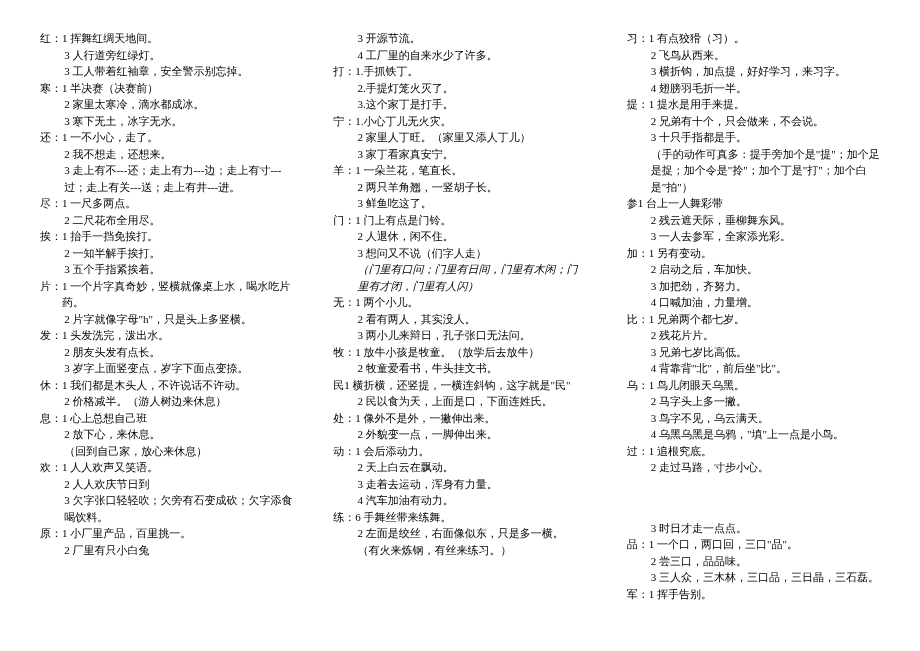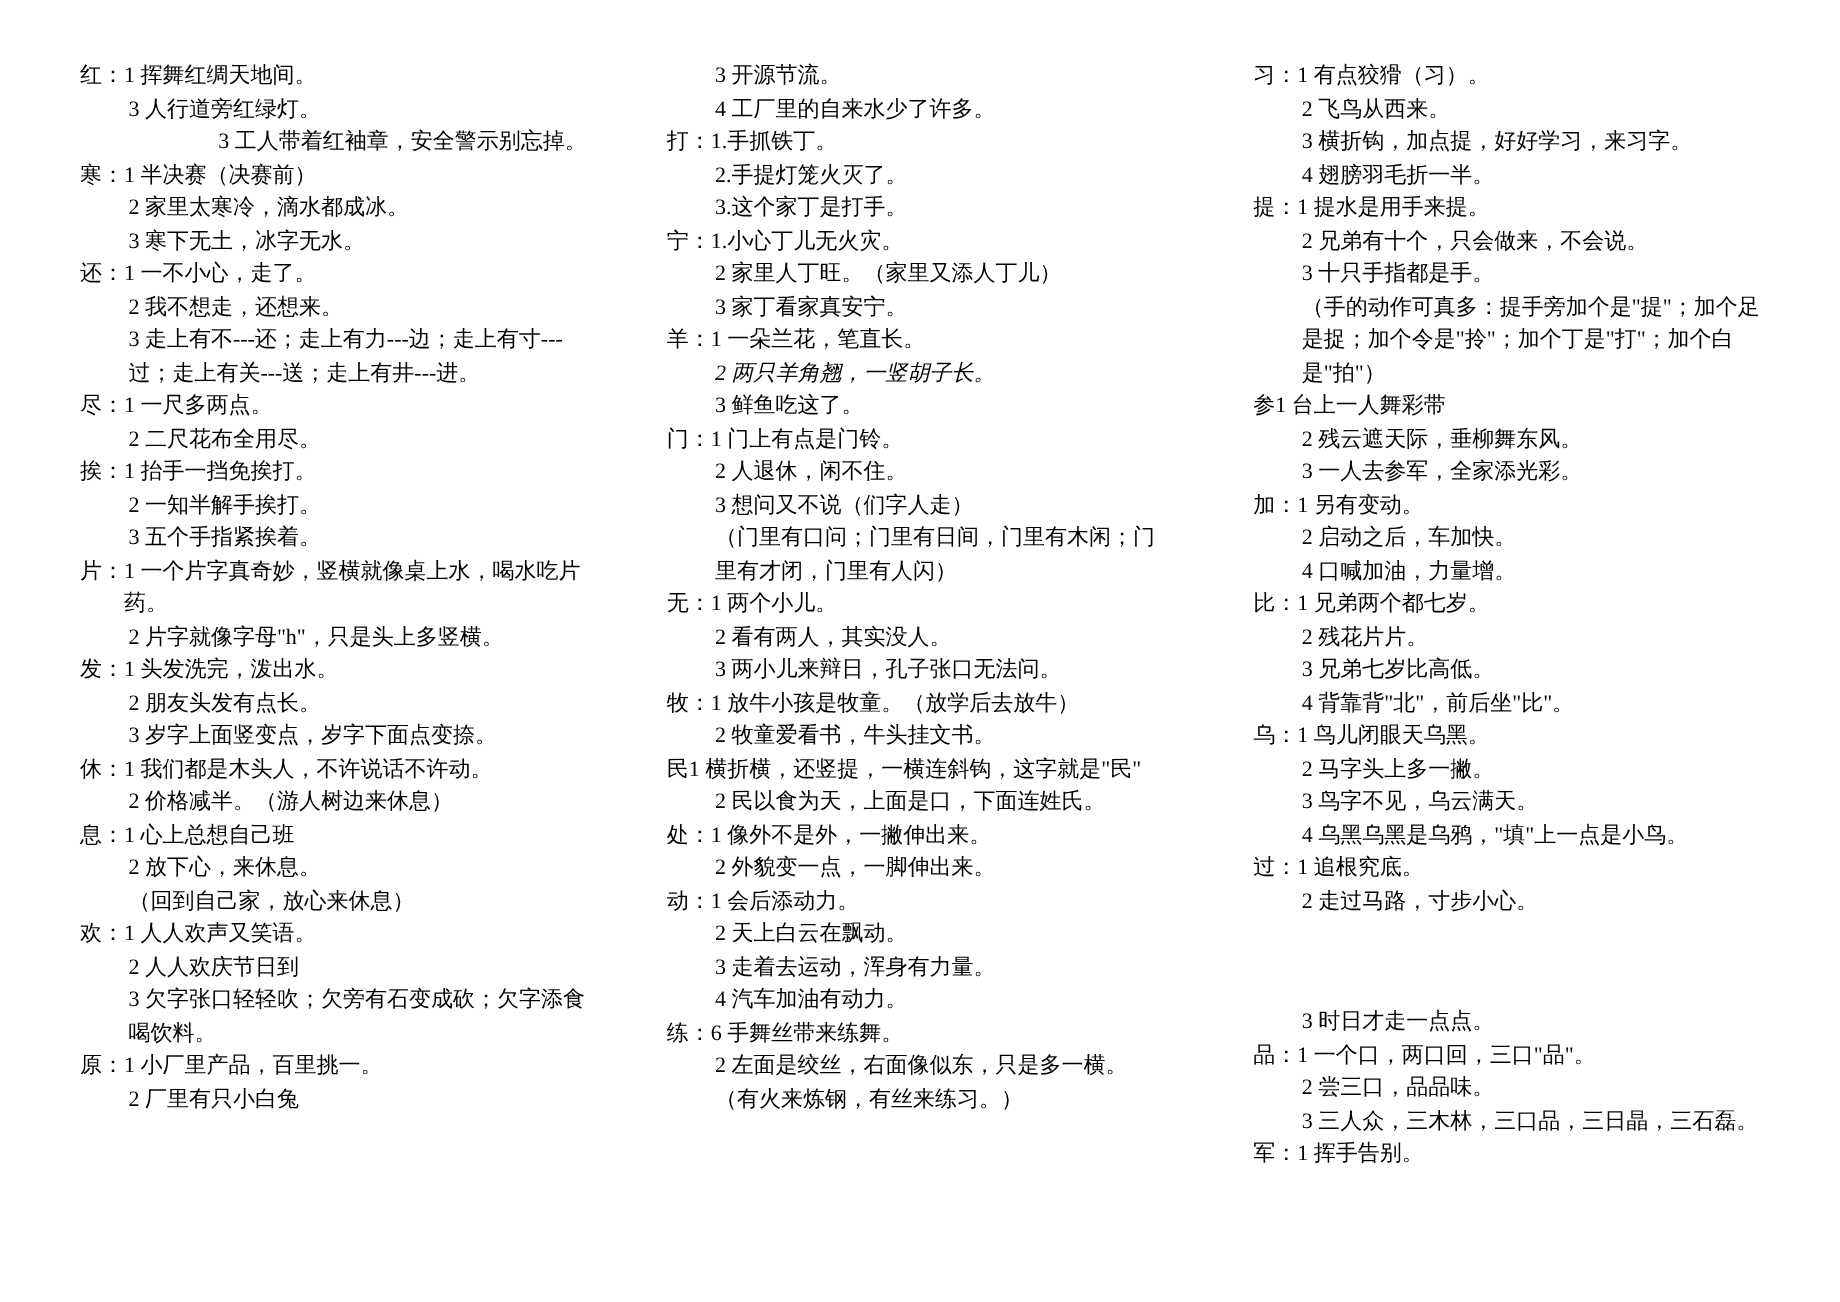--- a/index.html
+++ b/index.html
@@ -31,21 +31,21 @@
 <body>
 
 <div class="columns" id="root">
     <div class="col">
       <div class="entry">
         <div style="display: flex;">
           <span class="head">红：</span>
           <span>1 挥舞红绸天地间。</span>
         </div>
         <div style="padding-left: 2.2em;">3 人行道旁红绿灯。</div>
-        <div style="padding-left: 2.2em; text-align: right;">3 工人带着红袖章，安全警示别忘掉。</div>
+        <div style="padding-left: 2.2em;">3 工人带着红袖章，安全警示别忘掉。</div>
       </div>
       <div class="entry">
         <div style="display: flex;">
           <span class="head">寒：</span>
           <span>1 半决赛（决赛前）</span>
         </div>
         <div style="padding-left: 2.2em;">2 家里太寒冷，滴水都成冰。</div>
         <div style="padding-left: 2.2em;">3 寒下无土，冰字无水。</div>
       </div>
       <div class="entry">
@@ -136,31 +136,31 @@
           <span>1.小心丁儿无火灾。</span>
         </div>
         <div style="padding-left: 2.2em;">2 家里人丁旺。（家里又添人丁儿）</div>
         <div style="padding-left: 2.2em;">3 家丁看家真安宁。</div>
       </div>
       <div class="entry">
         <div style="display: flex;">
           <span class="head">羊：</span>
           <span>1 一朵兰花，笔直长。</span>
         </div>
-        <div style="padding-left: 2.2em; font-style: italic;">2 两只羊角翘，一竖胡子长。</div>
+        <div style="padding-left: 2.2em;">2 两只羊角翘，一竖胡子长。</div>
         <div style="padding-left: 2.2em;">3 鲜鱼吃这了。</div>
       </div>
       <div class="entry">
         <div style="display: flex;">
           <span class="head">门：</span>
           <span>1 门上有点是门铃。</span>
         </div>
         <div style="padding-left: 2.2em;">2 人退休，闲不住。</div>
         <div style="padding-left: 2.2em;">3 想问又不说（们字人走）</div>
-        <div style="padding-left: 2.2em;">（门里有口问；门里有日间，门里有木闲；门里有才闭，门里有人闪）</div>
+        <div style="padding-left: 2.2em; font-style: italic;">（门里有口问；门里有日间，门里有木闲；门里有才闭，门里有人闪）</div>
       </div>
       <div class="entry">
         <div style="display: flex;">
           <span class="head">无：</span>
           <span>1 两个小儿。</span>
         </div>
         <div style="padding-left: 2.2em;">2 看有两人，其实没人。</div>
         <div style="padding-left: 2.2em;">3 两小儿来辩日，孔子张口无法问。</div>
       </div>
       <div class="entry">
@@ -228,20 +228,21 @@
         </div>
         <div style="padding-left: 2.2em;">2 残云遮天际，垂柳舞东风。</div>
         <div style="padding-left: 2.2em;">3 一人去参军，全家添光彩。</div>
       </div>
       <div class="entry">
         <div style="display: flex;">
           <span class="head">加：</span>
           <span>1 另有变动。</span>
         </div>
         <div style="padding-left: 2.2em;">2 启动之后，车加快。</div>
+        <div style="padding-left: 2.2em;">3 加把劲，齐努力。</div>
         <div style="padding-left: 2.2em;">4 口喊加油，力量增。</div>
       </div>
       <div class="entry">
         <div style="display: flex;">
           <span class="head">比：</span>
           <span>1 兄弟两个都七岁。</span>
         </div>
         <div style="padding-left: 2.2em;">2 残花片片。</div>
         <div style="padding-left: 2.2em;">3 兄弟七岁比高低。</div>
         <div style="padding-left: 2.2em;">4 背靠背"北"，前后坐"比"。</div>

